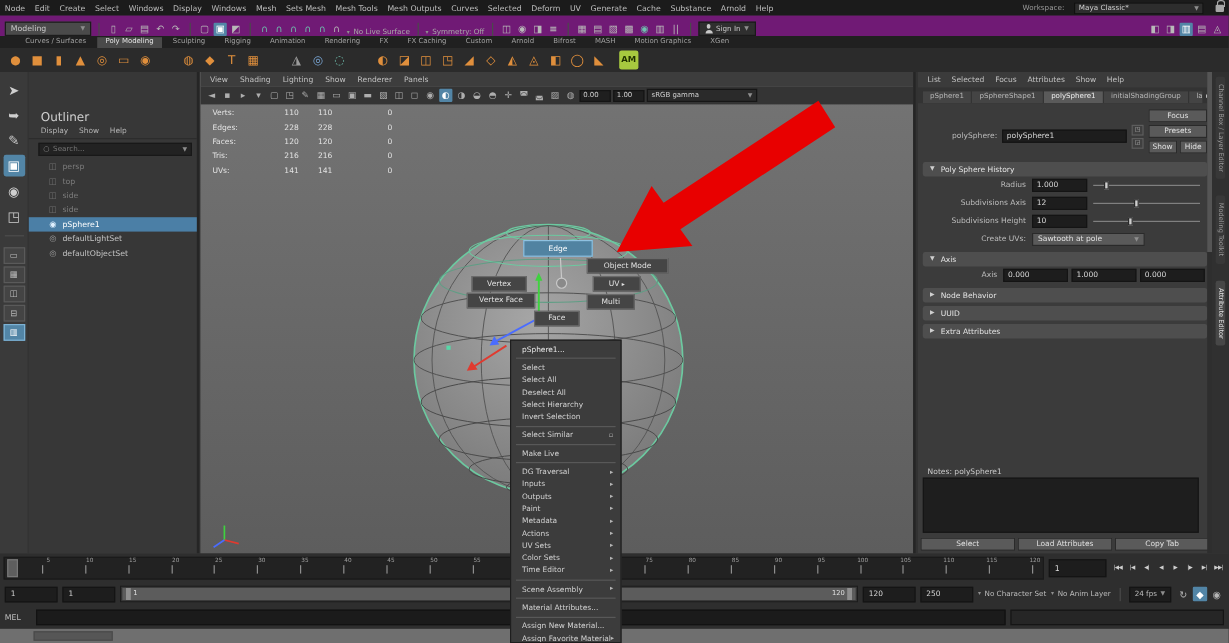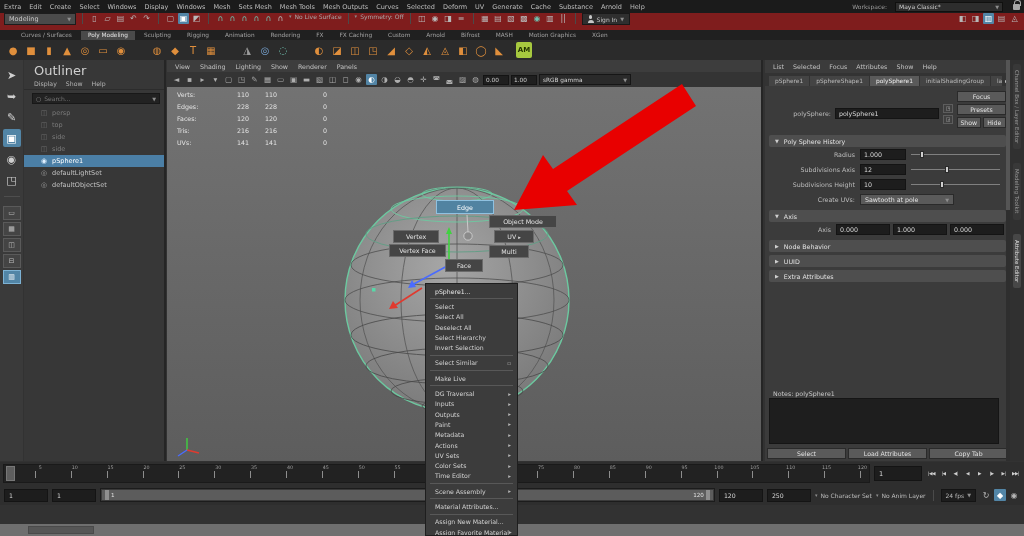--- a/index.html
+++ b/index.html
@@ -14,22 +14,22 @@
   #menubar .mi { white-space:nowrap; cursor:default; }
   #menubar .spacer { flex:1; }
   .ws-label { color:#9a9a9a; font-size:6px; }
   .ws-box { background:#2d2d2d; border:1px solid #10100f; width:108px; height:10px;
     font-size:6px; color:#cfcfcf; display:flex; align-items:center; padding:0 3px; justify-content:space-between; }
   .lock { width:7px; height:6px; background:#a7a7a7; border-radius:1px; position:relative; margin-left:2px; }
   .lock::before { content:''; position:absolute; top:-4px; left:1px; width:5px; height:5px;
     border:1.2px solid #a7a7a7; border-bottom:none; border-radius:3px 3px 0 0; }
 
   
-  #statusline { left:0; top:13px; width:1024px; height:17px; background:#7f1d1d;
-    display:flex; align-items:flex-start; padding:0 4px; gap:3px; font-size:6px; }
+  #statusline { left:0; top:13px; width:1024px; height:17px; background:#701a75;
+    display:flex; align-items:flex-end; padding:0 4px; gap:3px; font-size:6px; }
   .mode-box { background:#4a4a4a; border:1px solid #1c1c1c; width:72px; height:12px;
     display:flex; align-items:center; justify-content:space-between; padding:0 4px; font-size:6.5px; }
   .vsep { width:1px; height:11px; background:#4a4a4a; margin:0 3px; }
   .sicon { width:11px; height:11px; display:flex; align-items:center; justify-content:center;
     color:#b8b8b8; font-size:8px; }
   .sicon.teal { color:#6fbfae; }
   .sicon.active { background:#5285a6; border-radius:1px; color:#fff; }
   .dd-arrow { color:#8e8e8e; font-size:5px; }
   .txt-dim { color:#a8a8a8; font-size:6px; white-space:nowrap; }
   .signin { background:#2f2f2f; border:1px solid #191919; height:12px; display:flex;
@@ -60,21 +60,21 @@
   .tool { width:18px; height:18px; display:flex; align-items:center; justify-content:center;
     color:#cfcfcf; font-size:11px; }
   .tool.active { background:#5285a6; border-radius:2px; color:#fff; }
   .tb-sep { width:16px; height:1px; background:#4e4e4e; margin:4px 0; }
   .laybtn { width:18px; height:14px; border:1px solid #5a5a5a; background:#444;
     display:flex; align-items:center; justify-content:center; font-size:7px; color:#bbb; margin-top:2px; }
   .laybtn.active { background:#5285a6; border-color:#7db2d4; color:#fff; }
 
   
   #outliner { left:24px; top:60px; width:142px; height:401px; background:#373737; border-right:2px solid #252525; }
-  #outliner .ptitle { font-size:13px; color:#cfcfcf; padding:3px 0 1px 10px; }
+  #outliner .ptitle { font-size:10px; color:#cfcfcf; padding:3px 0 1px 10px;margin-top:30px; }
   #outliner .pmenus { display:flex; gap:9px; font-size:6.2px; color:#b5b5b5; padding:1px 0 2px 10px;
     border-bottom:1px solid #2c2c2c; }
   .search-row { display:flex; align-items:center; margin:3px 4px 3px 8px; background:#222;
     border:1px solid #181818; height:11px; padding:0 3px; gap:3px; }
   .search-row input { flex:1; background:transparent; border:none; outline:none; color:#999;
     font-size:6px; font-family:"DejaVu Sans", sans-serif; }
   .mag { color:#8a8a8a; font-size:6px; }
   .olist { margin-top:2px; }
   .orow { display:flex; align-items:center; gap:4px; height:12px; padding-left:16px;
     font-size:6.5px; color:#c4c4c4; }
@@ -215,21 +215,21 @@
     border:1px solid #4a4a4a; }
 </style>
 </head>
 <body>
 
 <div id="stage">
 
   <div id="menubar" class="abs">
     <div style="display:flex;gap:8px;">
 
-    <span class="mi">Extra</span>
+    <span class="mi">Node</span>
         <span class="mi">Edit</span>
         <span class="mi">Create</span>
         <span class="mi">Select</span>
         <span class="mi">Windows</span>
         <span class="mi">Display</span>
         <span class="mi">Windows</span>
         <span class="mi">Mesh</span>
         <span class="mi">Sets Mesh</span>
         <span class="mi">Mesh Tools</span>
         <span class="mi">Mesh Outputs</span>
@@ -977,18 +977,23 @@
       <span class="dd-arrow">▼</span>
     </div>
     <div style="display:flex;gap:2px;">
 
     <span class="rs-icon">↻</span>
         <span class="rs-icon hl">◆</span>
         <span class="rs-icon">◉</span>
       </div>
   </div>
 
+  <div id="cmdline" class="abs">
+    <span class="mel-label">MEL</span>
+    <input class="mel-input" style="">
+    <div class="mel-result"></div>
+  </div>
 
   <div id="helpline" class="abs">
     <span class="help-box"></span>
   </div>
 
 </div>
 
 </body></html>

